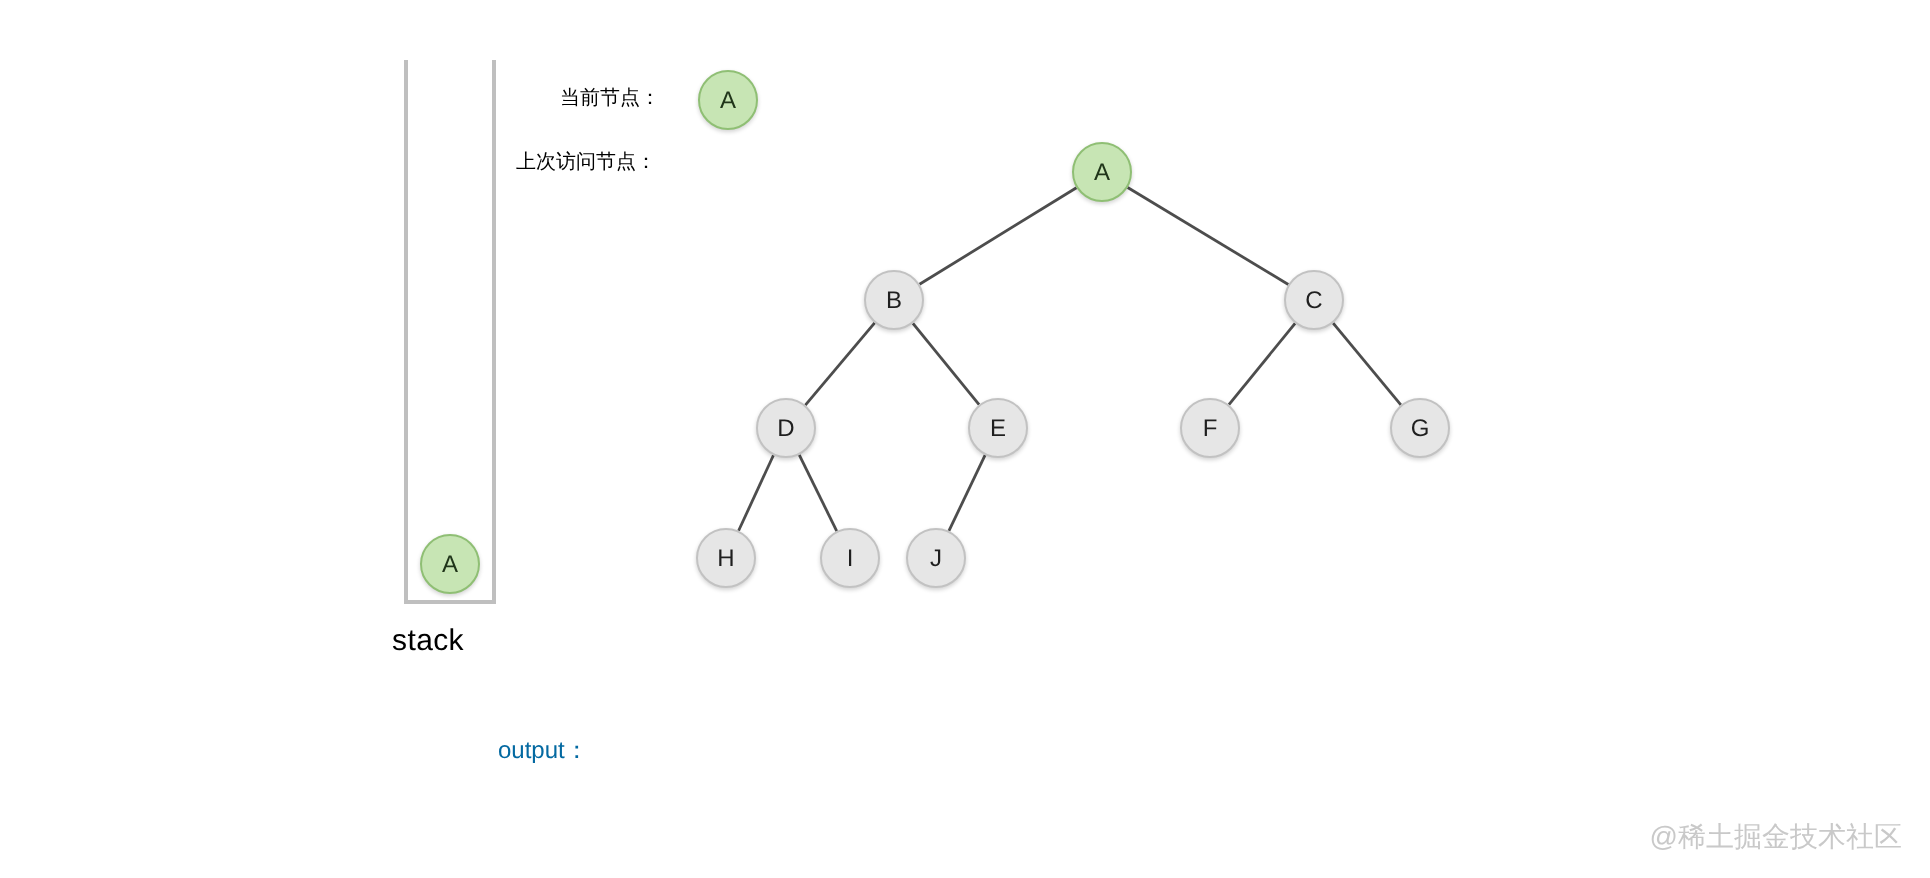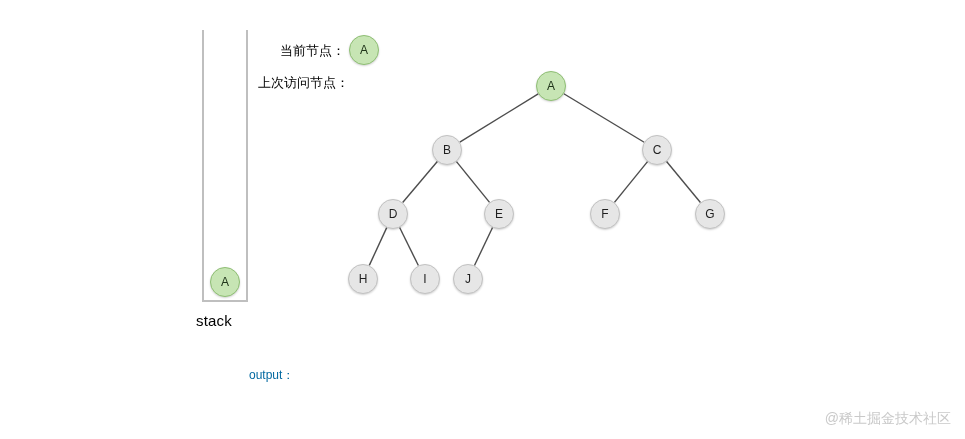--- a/index.html
+++ b/index.html
@@ -66,21 +66,21 @@
     border: 1px solid #8fbf74;
     color: #20351a;
   }
   .node.tree {
     position: absolute;
   }
 
   
   .hdr-label {
     position: absolute;
-    font-size: 13px;
+    font-size: 10px;
     color: #000;
     white-space: nowrap;
   }
   #current-node-label { left: 280px; top: 42px; }
   #last-node-label    { left: 258px; top: 74px; }
   #current-node-chip  { position: absolute; left: 349px; top: 35px; }
 
   
   #tree-edges {
     position: absolute;

